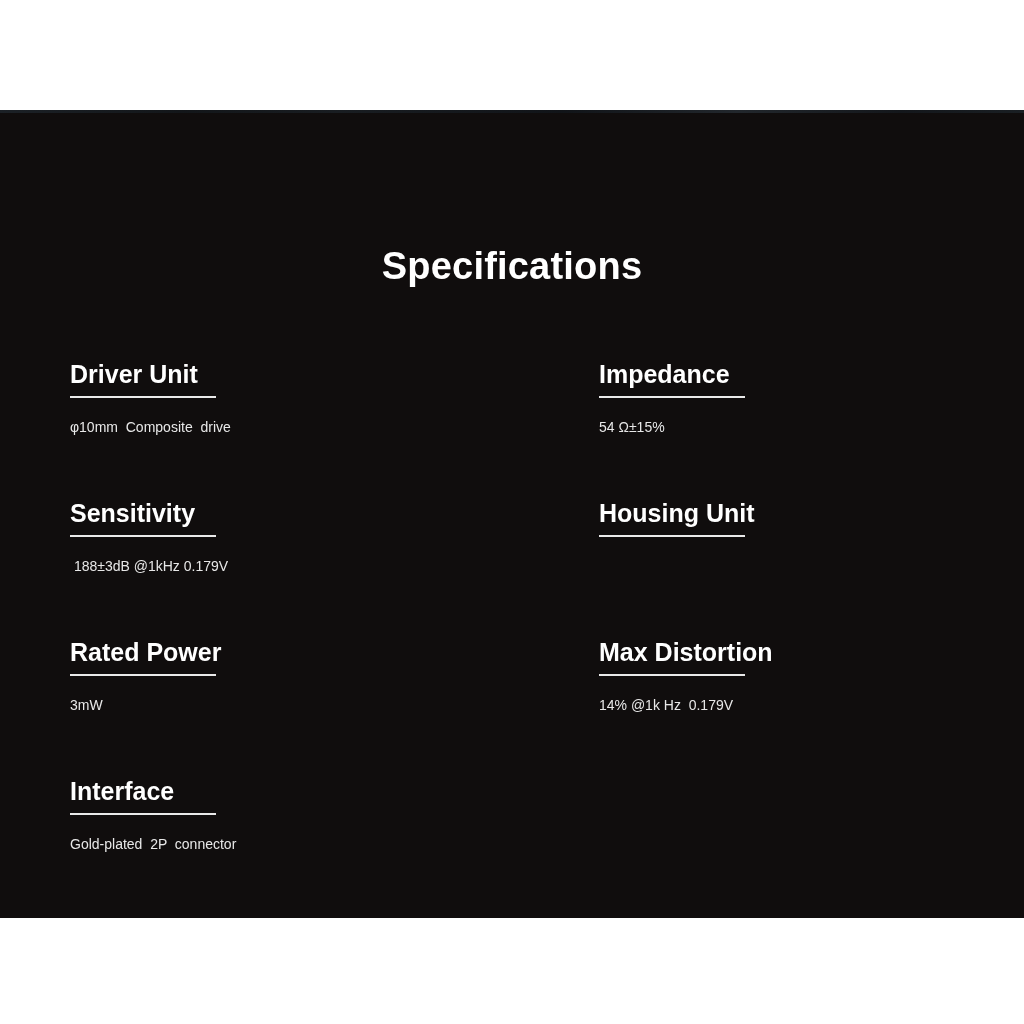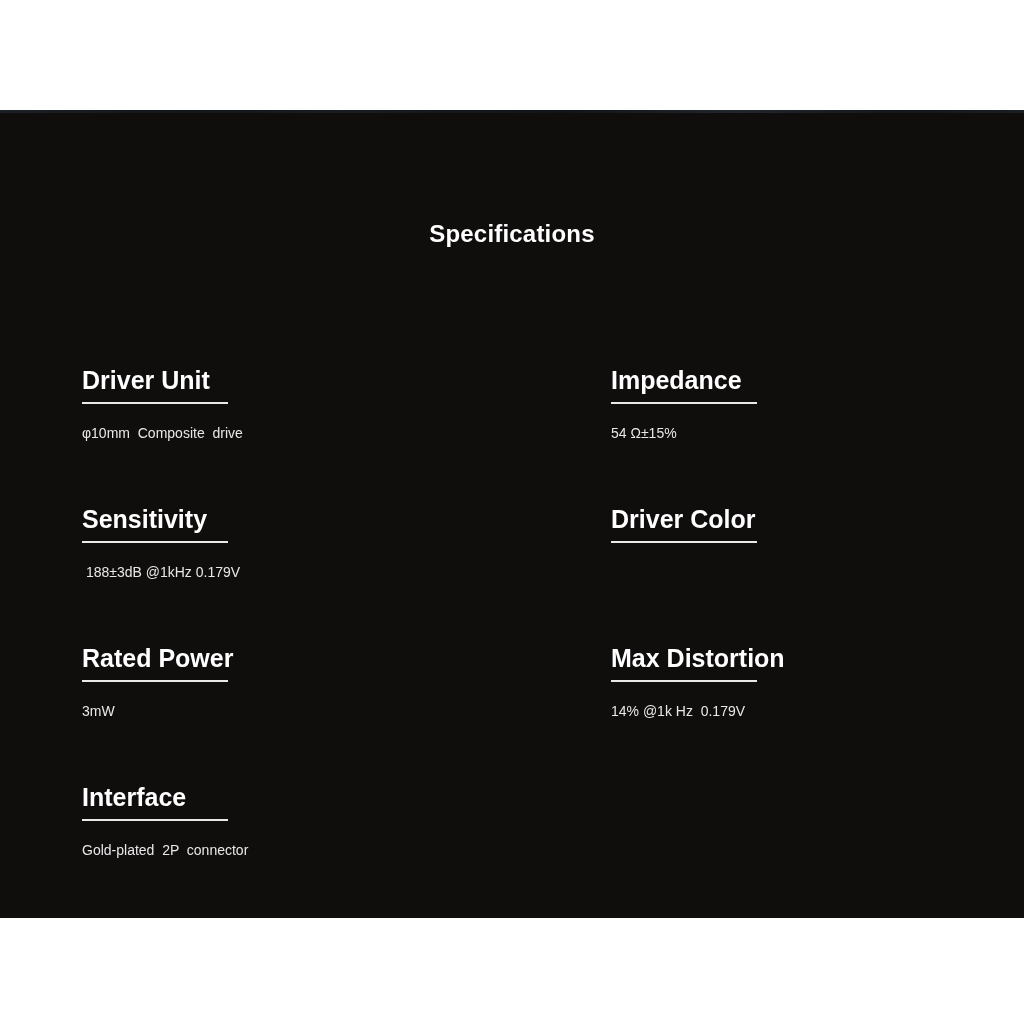--- a/index.html
+++ b/index.html
@@ -37,43 +37,42 @@
     height: 3px;
     background: linear-gradient(90deg,
         #1d2329 0%, #13171b 18%, #1a1f24 33%,
         #11151a 55%, #242a30 72%, #14181d 88%, #1b2126 100%);
     opacity: .9;
   }
 
   
   #spec-title {
     position: absolute;
-    top: 96px;
+    top: 112px;
     left: 0;
     width: 100%;
     text-align: center;
     color: #ffffff;
-    font-size: 24px;
+    font-size: 38px;
     font-weight: 700;
     letter-spacing: .2px;
     line-height: 1;
     white-space: pre;
   }
 
   
   #spec-grid {
     position: absolute;
     top: 252px;
-    left: 82px;
+    left: 70px;
     width: 880px;
     display: grid;
     grid-template-columns: 529px 351px;
     grid-auto-rows: 139px;
     align-content: start;
-    margin-top: 6px;
   }
 
   .spec-item {
     position: relative;
   }
 
   .spec-label {
     display: inline-block;
     color: #ffffff;
     font-size: 25px;
@@ -122,21 +121,21 @@
       <span class="spec-underline"></span>
       <span class="spec-value">54 Ω±15%</span>
     </div>
 
     <div class="spec-item">
       <span class="spec-label">Sensitivity</span>
       <span class="spec-underline"></span>
       <span class="spec-value"> 188±3dB @1kHz 0.179V</span>
     </div>
     <div class="spec-item">
-      <span class="spec-label">Driver Color</span>
+      <span class="spec-label">Housing Unit</span>
       <span class="spec-underline"></span>
     </div>
 
     <div class="spec-item">
       <span class="spec-label">Rated Power</span>
       <span class="spec-underline"></span>
       <span class="spec-value">3mW</span>
     </div>
 
     <div class="spec-item">

